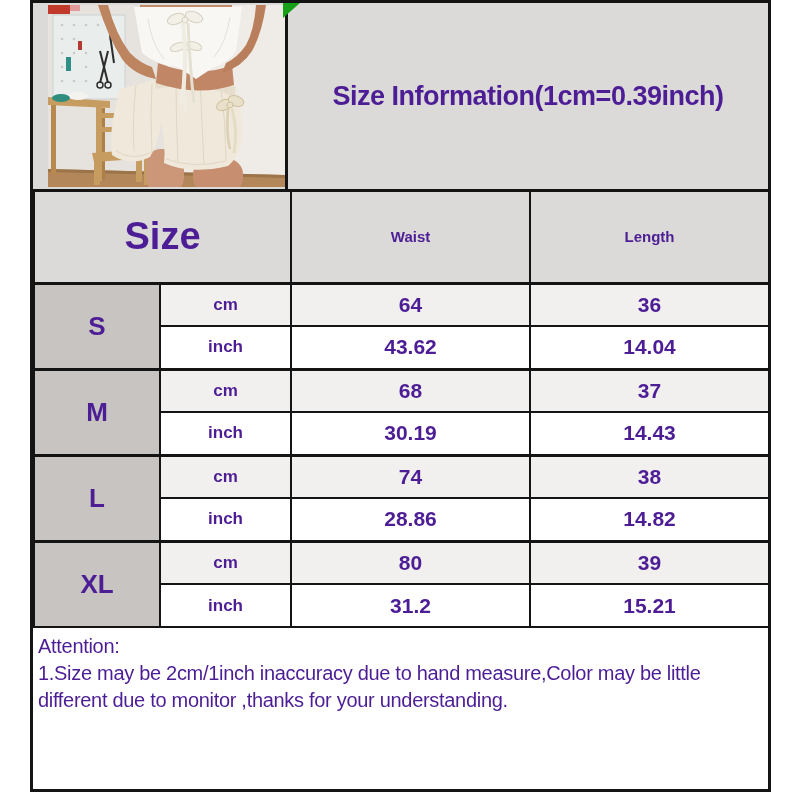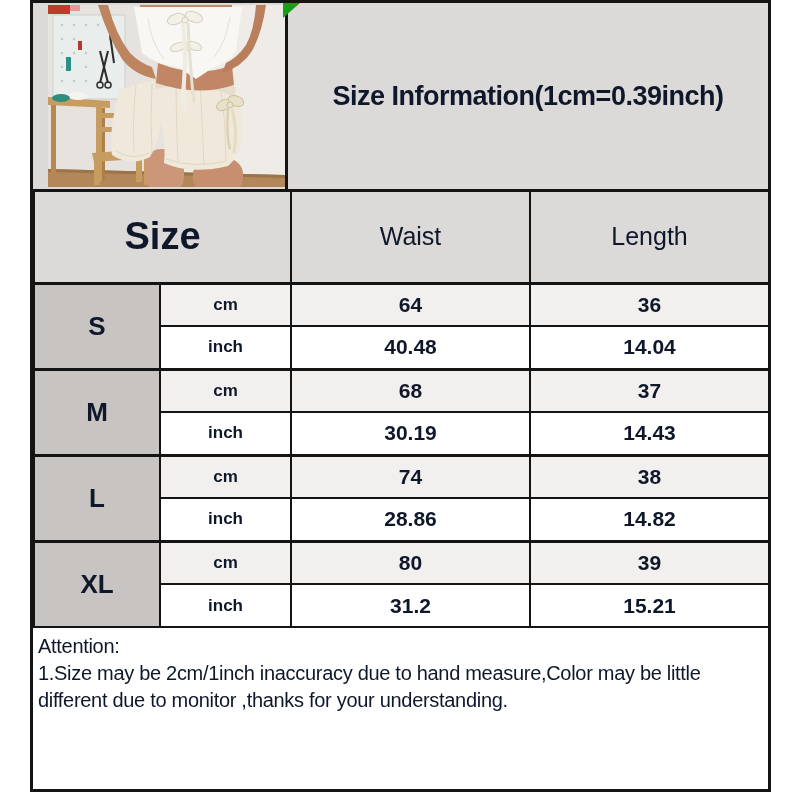--- a/index.html
+++ b/index.html
@@ -1,18 +1,18 @@
 <!DOCTYPE html>
 <html><head>
 <meta charset="utf-8">
 <style>
   html,body { margin:0; padding:0; background:#ffffff; }
   .canvas {
     position:relative; width:800px; height:800px; background:#ffffff;
-    font-family:"Liberation Sans", sans-serif; color:#0f172a;
+    font-family:"Liberation Sans", sans-serif; color:#4c1d95;
   }
   .frame {
     position:absolute; left:30px; top:0; width:741px; height:792px;
     box-sizing:border-box; border:3px solid #141414; background:#ffffff;
   }
   
   .top { position:relative; display:flex; height:186px; border-bottom:3px solid #141414; }
   .photo-cell {
     position:relative; width:255px; box-sizing:border-box;
     border-right:3px solid #141414; background:#dcdad8; flex:none;
@@ -28,21 +28,21 @@
   }
   
   table.size-table { border-collapse:collapse; width:735px; table-layout:fixed; }
   .size-table th, .size-table td {
     border:2px solid #141414; text-align:center; vertical-align:middle; padding:0;
   }
   .c-size { width:126px; } .c-unit { width:131px; } .c-waist { width:239px; } .c-length { width:239px; }
   .head-row { height:91px; }
   .head-row th { background:#dcdad8; border-top:0; }
   .size-head { font-size:38px; font-weight:bold; }
-  .col-head { font-size:25px; font-weight:normal; }
+  .col-head { font-size:15px; font-weight:bold; }
   .row-cm, .row-inch { height:43px; }
   .size-cell { background:#c7c4c1; font-size:26px; font-weight:bold; }
   .unit-cell { font-size:17px; font-weight:bold; }
   .row-cm td { background:#f2f0ee; }
   .row-inch td { background:#ffffff; }
   .block-start th, .block-start td { border-top:3px solid #141414; }
   .val { font-size:21px; font-weight:bold; }
   
   .attention { padding:5px 8px 0 5px; font-size:20px; line-height:27px; letter-spacing:-0.3px; }
   .att-title, .att-line { font-weight:normal; }
@@ -183,21 +183,21 @@
       </tr>
 
       <tr class="row-cm block-start">
         <th class="size-cell" rowspan="2">S</th>
         <td class="unit-cell">cm</td>
         <td class="val">64</td>
         <td class="val">36</td>
       </tr>
       <tr class="row-inch">
         <td class="unit-cell">inch</td>
-        <td class="val">40.48</td>
+        <td class="val">43.62</td>
         <td class="val">14.04</td>
       </tr>
 
       <tr class="row-cm block-start">
         <th class="size-cell" rowspan="2">M</th>
         <td class="unit-cell">cm</td>
         <td class="val">68</td>
         <td class="val">37</td>
       </tr>
       <tr class="row-inch">

